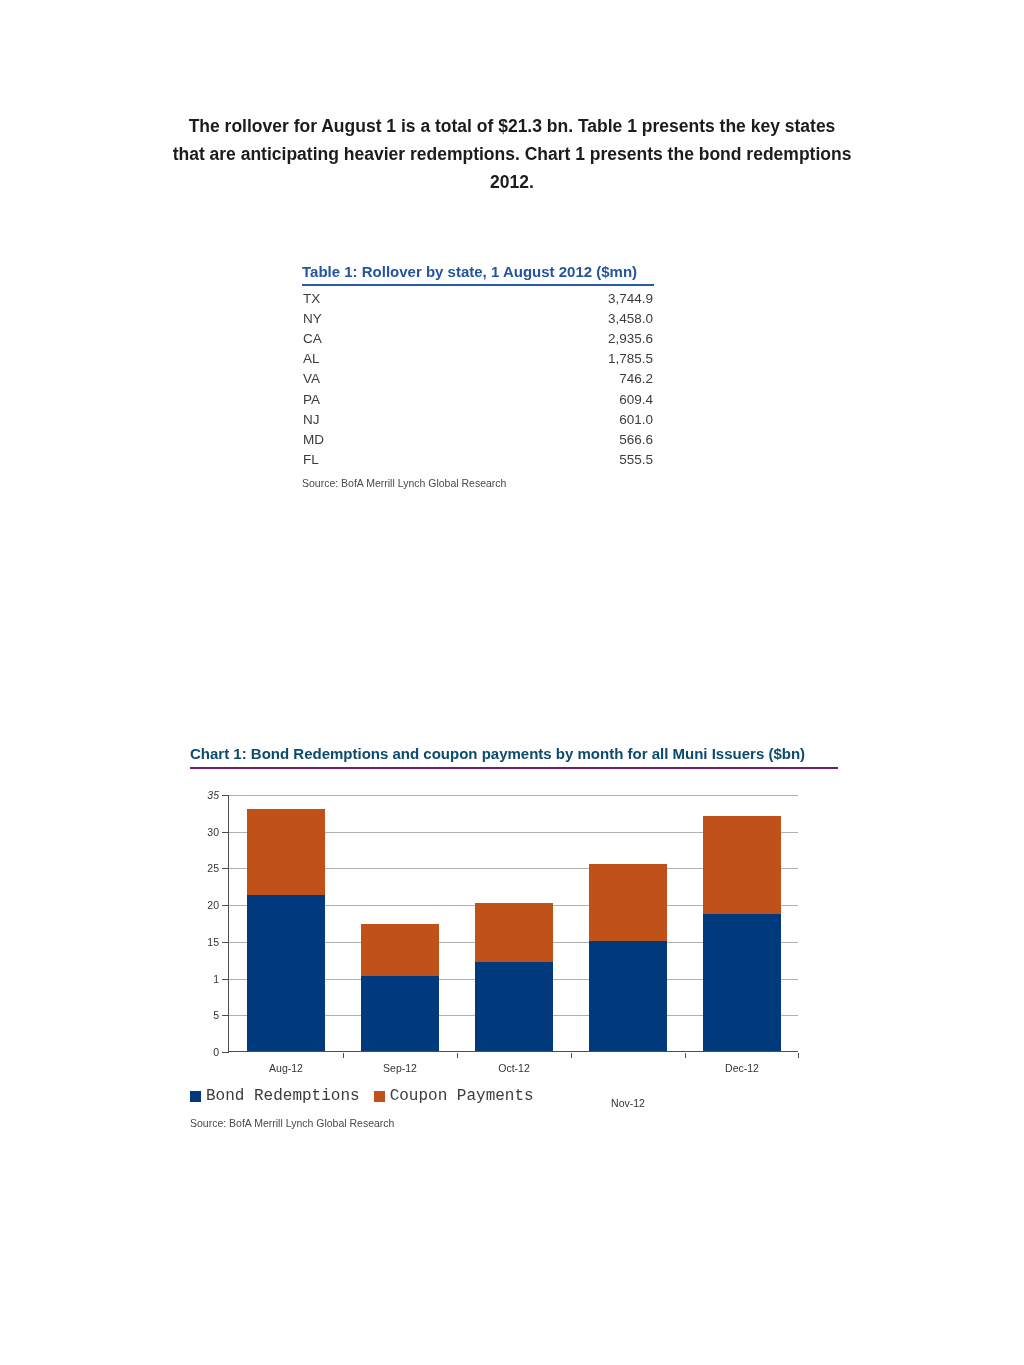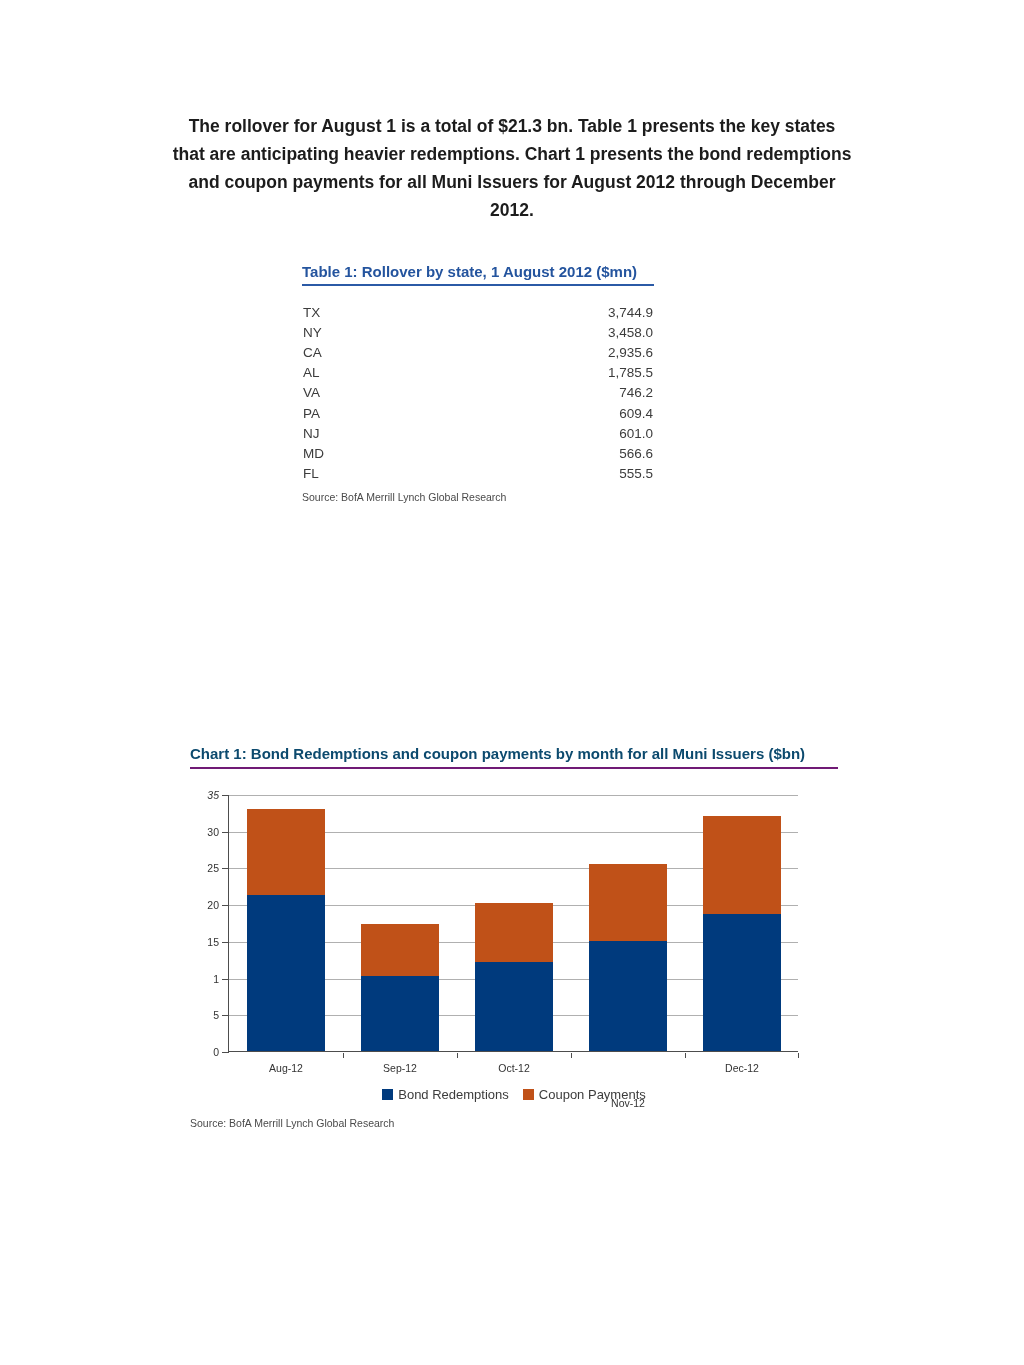--- a/index.html
+++ b/index.html
@@ -35,21 +35,21 @@
     border-bottom: 2px solid #2b5aa6;
     white-space: nowrap;
   }
   .table1 .t-total {
     display: flex; justify-content: space-between;
     font-weight: bold; color: #1a1a1a;
     padding: 4px 1px 4px 1px;
     border-bottom: 2px solid #46648f;
     font-size: 14px;
   }
-  .table1 .t-rows { padding-top: 16px; }
+  .table1 .t-rows { padding-top: 2px; }
   .table1 .t-row {
     display: flex; justify-content: space-between;
     color: #3c3c3c;
     padding: 1.6px 1px;
     line-height: 17px;
   }
   .table1 .t-source {
     margin-top: 7px;
     font-size: 10.5px;
     color: #4a4a4a;
@@ -97,38 +97,37 @@
   }
   .c-seg { width: 100%; }
   .c-xlabel {
     position: absolute;
     text-align: center;
     font-size: 10.5px; color: #333333;
   }
   .c-legend {
     position: absolute;
     top: 342px; left: 0; width: 100%;
-    display: flex; justify-content: center; gap: 14px;
-    font-size: 13px; color: #3c3c3c;
+    display: flex; justify-content: flex-start; gap: 14px;
+    font-size: 16px; color: #3c3c3c; font-family: Liberation Mono, monospace;
   }
   .c-legend-item { display: flex; align-items: center; gap: 5px; }
   .c-swatch { width: 11px; height: 11px; display: inline-block; }
   .c-source {
     position: absolute;
     top: 372px; left: 0;
     font-size: 10.5px; color: #4a4a4a;
   }
 </style>
 </head>
 <body>
 
 <div class="intro">
   <div>The rollover for August 1 is a total of $21.3 bn. Table 1 presents the key states</div>
   <div>that are anticipating heavier redemptions. Chart 1 presents the bond redemptions</div>
-  <div>and coupon payments for all Muni Issuers for August 2012 through December</div>
   <div>2012.</div>
 </div>
 
 <div class="table1">
   <div class="t-title">Table 1: Rollover by state, 1 August 2012 ($mn)</div>
   <div class="t-rows">
       <div class="t-row">
         <span>TX</span>
         <span>3,744.9</span>
       </div>

